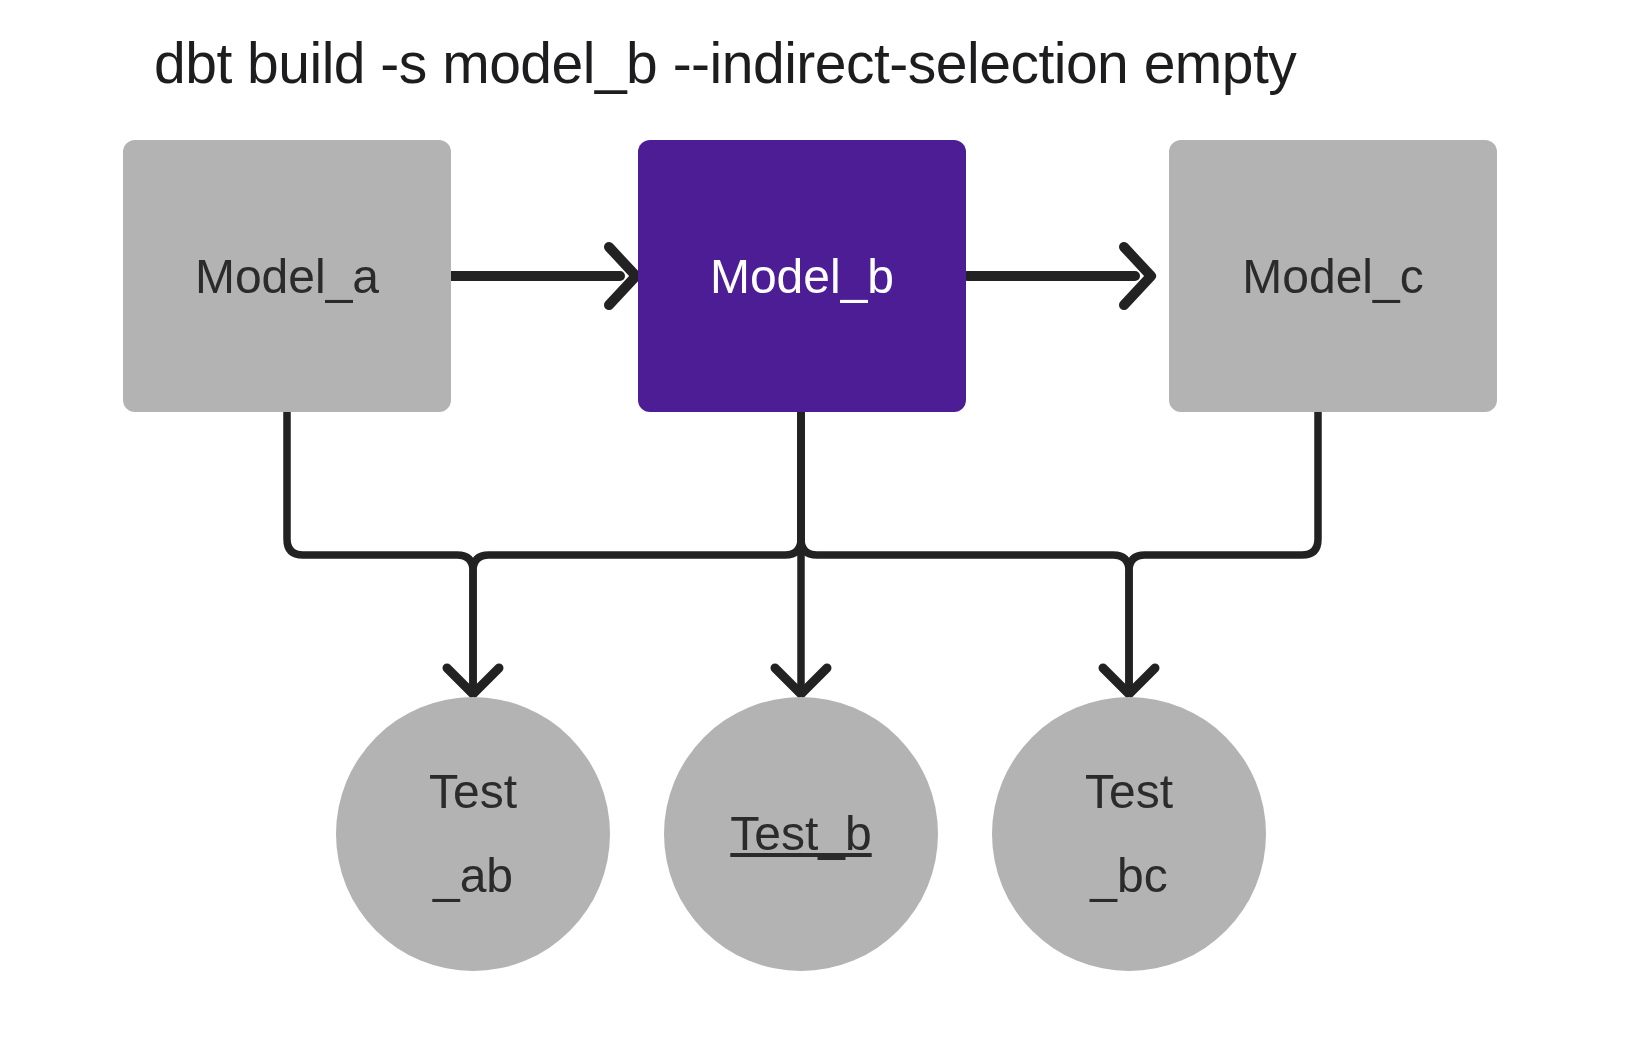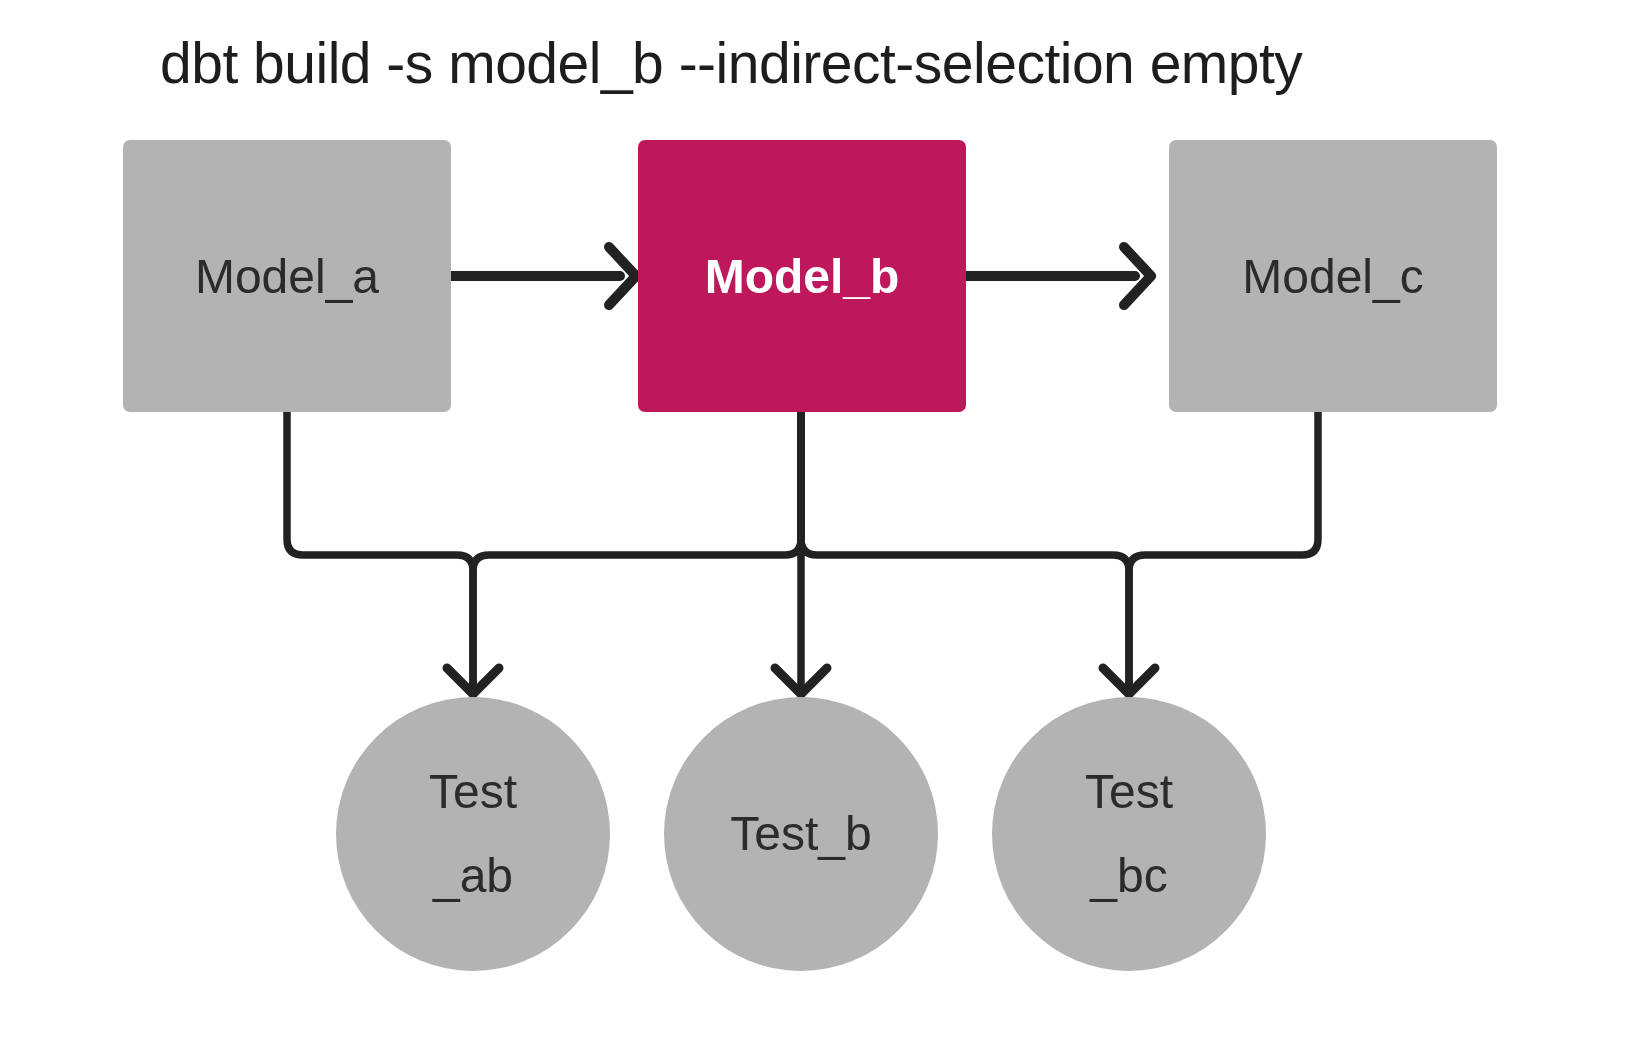--- a/index.html
+++ b/index.html
@@ -10,21 +10,21 @@
   }
   .canvas {
     position: relative;
     width: 1630px;
     height: 1060px;
     background: #ffffff;
     overflow: hidden;
   }
   .title {
     position: absolute;
-    left: 160px;
+    left: 154px;
     top: 30px;
     font-size: 57px;
     font-weight: 500;
     letter-spacing: -0.5px;
     color: #1d1d1f;
     white-space: nowrap;
   }
   .edges-layer {
     position: absolute;
     left: 0;
@@ -39,39 +39,38 @@
     justify-content: center;
     text-align: center;
     font-size: 48px;
     font-weight: 500;
     color: #2b2b2b;
     background: #b3b3b3;
   }
   .model {
     width: 328px;
     height: 272px;
-    border-radius: 7px;
+    border-radius: 12px;
   }
   .model.selected {
-    background: #be185d;
+    background: #4c1d95;
     color: #ffffff;
-    font-weight: bold;
   }
   .m-a { left: 123px; top: 140px; }
   .m-b { left: 638px; top: 140px; }
   .m-c { left: 1153px; top: 140px; margin-left: 16px; }
   .test {
     width: 274px;
     height: 274px;
     border-radius: 50%;
     flex-direction: column;
     line-height: 84px;
   }
   .t-ab { left: 336px; top: 697px; }
-  .t-b  { left: 664px; top: 697px; }
+  .t-b  { left: 664px; top: 697px; text-decoration: underline; }
   .t-bc { left: 992px; top: 697px; }
 </style>
 </head>
 <body>
 
 <div class="canvas">
 
   <div class="title">dbt build -s model_b --indirect-selection empty</div>
 
   <svg class="edges-layer" viewBox="0 0 1630 1060" xmlns="http://www.w3.org/2000/svg">

